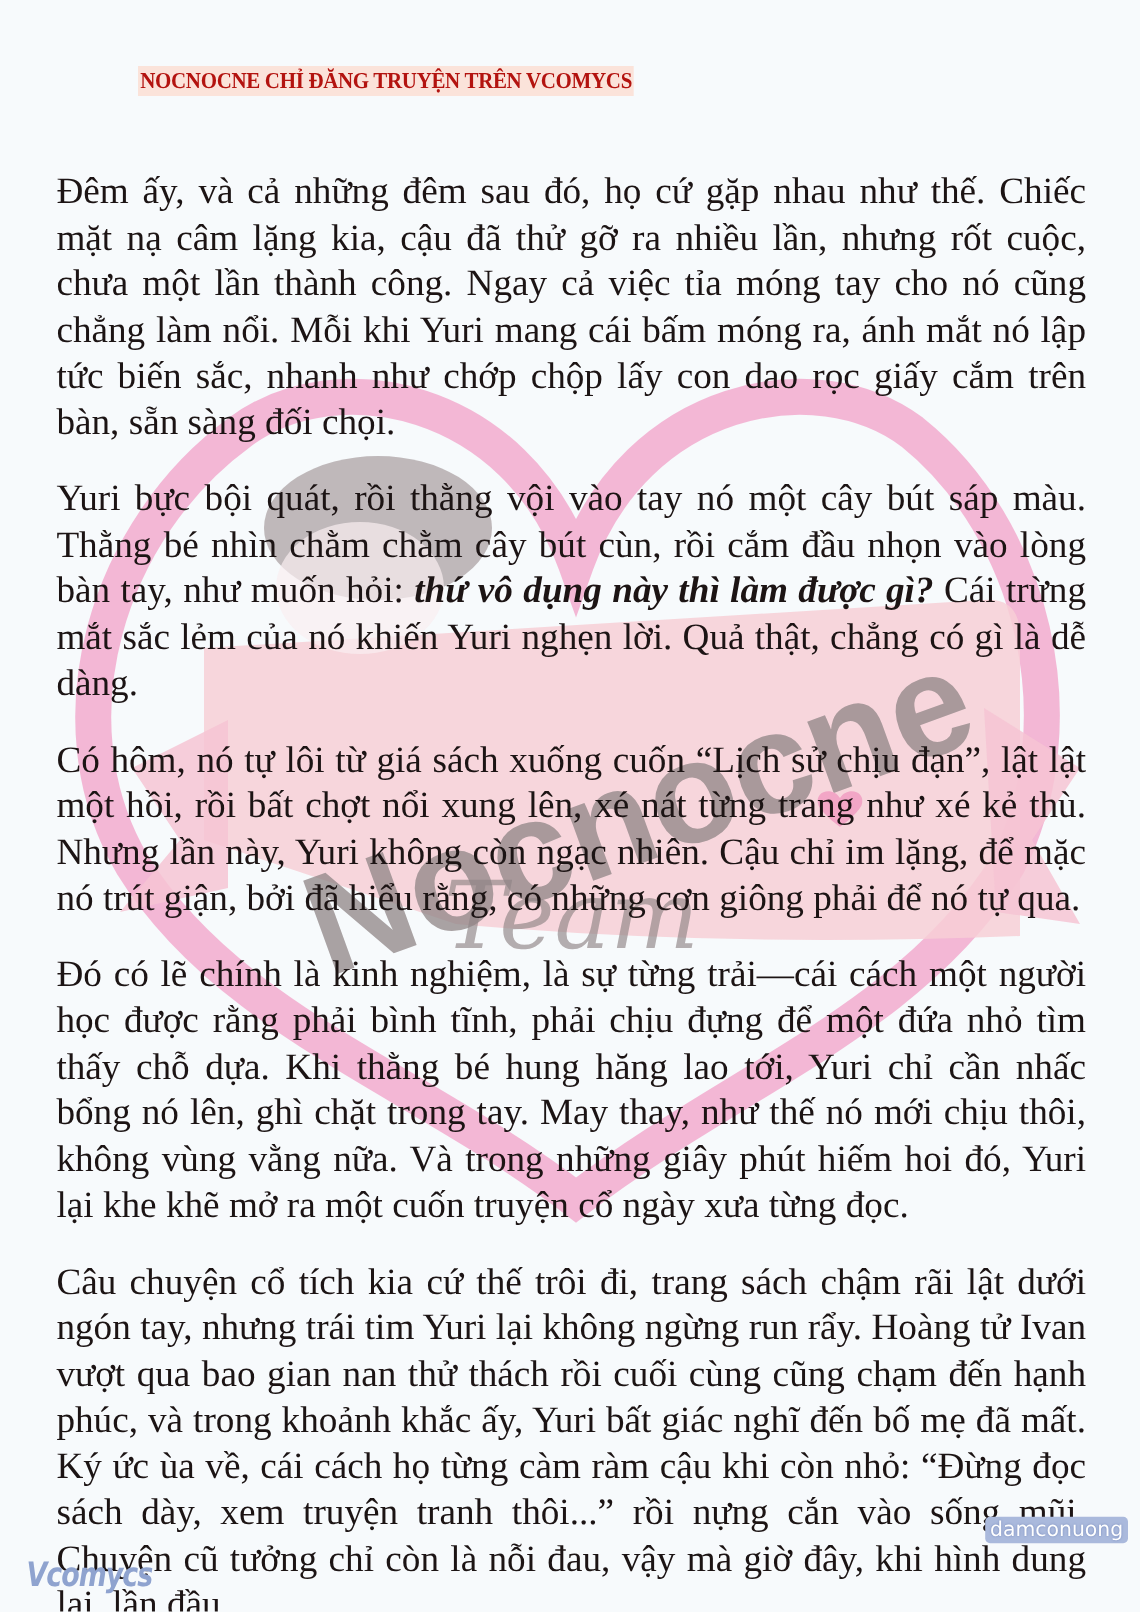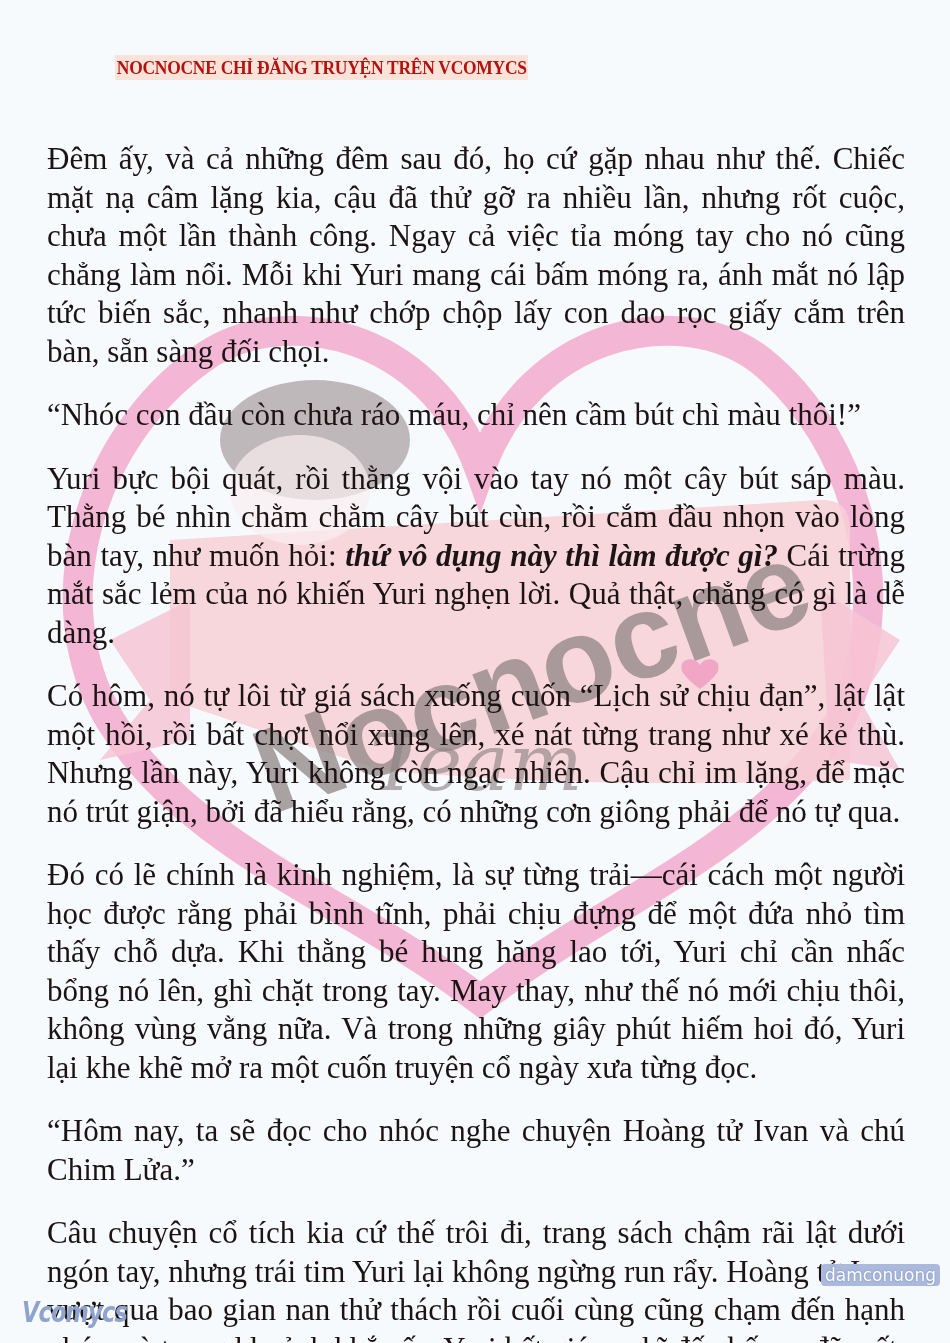--- a/index.html
+++ b/index.html
@@ -106,23 +106,21 @@
   <text x="370" y="790" font-family="DejaVu Serif, serif" font-style="italic" font-size="78" fill="#8f8586" opacity="0.65">Team</text>
 
   <path d="M700 665 c -6 -10 -22 -6 -18 6 c 4 8 18 18 18 18 c 0 0 14 -10 18 -18 c 4 -12 -12 -16 -18 -6 z" fill="#f2a6c6"></path>
 </svg>
 
 <div class="page">
   <div class="header-banner">NOCNOCNE CHỈ ĐĂNG TRUYỆN TRÊN VCOMYCS</div>
 
   <div class="content">
     <p class="para">Đêm ấy, và cả những đêm sau đó, họ cứ gặp nhau như thế. Chiếc mặt nạ câm lặng kia, cậu đã thử gỡ ra nhiều lần, nhưng rốt cuộc, chưa một lần thành công. Ngay cả việc tỉa móng tay cho nó cũng chẳng làm nổi. Mỗi khi Yuri mang cái bấm móng ra, ánh mắt nó lập tức biến sắc, nhanh như chớp chộp lấy con dao rọc giấy cắm trên bàn, sẵn sàng đối chọi.</p>
-    <p class="para">“Nhóc con đầu còn chưa ráo máu, chỉ nên cầm bút chì màu thôi!”</p>
     <p class="para"><span>Yuri bực bội quát, rồi thằng vội vào tay nó một cây bút sáp màu. Thằng bé nhìn chằm chằm cây bút cùn, rồi cắm đầu nhọn vào lòng bàn tay, như muốn hỏi: </span><em>thứ vô dụng này thì làm được gì?</em><span> Cái trừng mắt sắc lẻm của nó khiến Yuri nghẹn lời. Quả thật, chẳng có gì là dễ dàng.</span></p>
     <p class="para">Có hôm, nó tự lôi từ giá sách xuống cuốn “Lịch sử chịu đạn”, lật lật một hồi, rồi bất chợt nổi xung lên, xé nát từng trang như xé kẻ thù. Nhưng lần này, Yuri không còn ngạc nhiên. Cậu chỉ im lặng, để mặc nó trút giận, bởi đã hiểu rằng, có những cơn giông phải để nó tự qua.</p>
     <p class="para">Đó có lẽ chính là kinh nghiệm, là sự từng trải—cái cách một người học được rằng phải bình tĩnh, phải chịu đựng để một đứa nhỏ tìm thấy chỗ dựa. Khi thằng bé hung hăng lao tới, Yuri chỉ cần nhấc bổng nó lên, ghì chặt trong tay. May thay, như thế nó mới chịu thôi, không vùng vằng nữa. Và trong những giây phút hiếm hoi đó, Yuri lại khe khẽ mở ra một cuốn truyện cổ ngày xưa từng đọc.</p>
-    <p class="para">“Hôm nay, ta sẽ đọc cho nhóc nghe chuyện Hoàng tử Ivan và chú Chim Lửa.”</p>
     <p class="para">Câu chuyện cổ tích kia cứ thế trôi đi, trang sách chậm rãi lật dưới ngón tay, nhưng trái tim Yuri lại không ngừng run rẩy. Hoàng tử Ivan vượt qua bao gian nan thử thách rồi cuối cùng cũng chạm đến hạnh phúc, và trong khoảnh khắc ấy, Yuri bất giác nghĩ đến bố mẹ đã mất. Ký ức ùa về, cái cách họ từng càm ràm cậu khi còn nhỏ: “Đừng đọc sách dày, xem truyện tranh thôi...” rồi nựng cắn vào sống mũi. Chuyện cũ tưởng chỉ còn là nỗi đau, vậy mà giờ đây, khi hình dung lại, lần đầu</p>
   </div>
 
   <div class="footer-logo">Vcomycs</div>
   <div class="footer-credit">damconuong</div>
 </div>
 
 </body></html>

